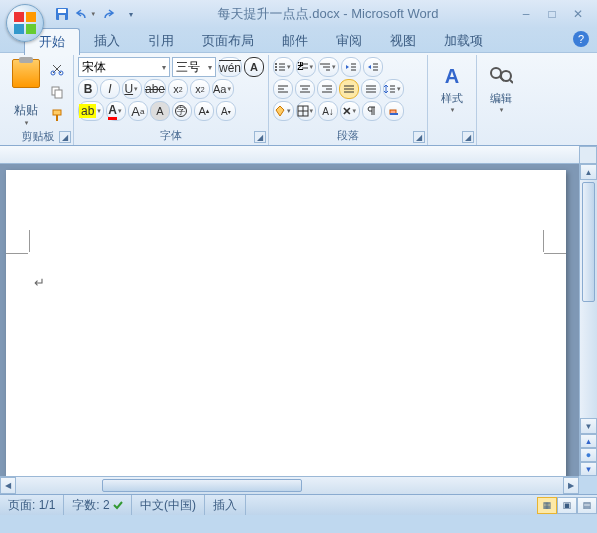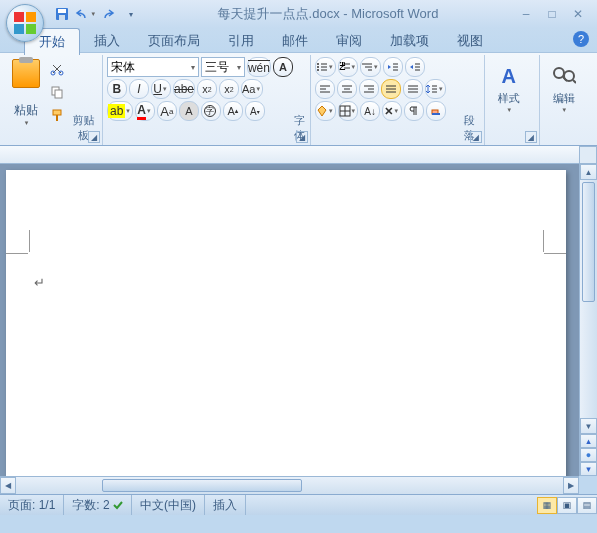--- a/index.html
+++ b/index.html
@@ -14,21 +14,21 @@
 .qat{margin-left:52px;display:flex;gap:3px;align-items:center}
 .qat-btn{width:20px;height:20px;display:flex;align-items:center;justify-content:center;border-radius:2px;cursor:pointer}
 .title-text{flex:1;text-align:center;color:#5b7a9c;font-size:13px}
 .win-controls{display:flex;gap:4px;margin-right:8px}
 .win-btn{width:22px;height:18px;display:flex;align-items:center;justify-content:center;color:#6b8bad;cursor:pointer}
 .tabs{height:24px;display:flex;padding-left:24px;background:linear-gradient(#c5dbf0,#bfd8ef);align-items:flex-start;position:relative}
 .tab{padding:4px 14px;color:#3b5c82;cursor:pointer;font-size:13px}
 .tab.active{background:#f2f7fc;border:1px solid #8aabd0;border-bottom:none;border-radius:3px 3px 0 0;color:#2a5896;font-weight:500}
 .help-btn{position:absolute;right:8px;top:3px;width:16px;height:16px;border-radius:50%;background:#3b7dd8;color:#fff;display:flex;align-items:center;justify-content:center;font-size:11px;cursor:pointer}
 .ribbon{height:94px;background:linear-gradient(#f2f7fc,#e3edf8);border-top:1px solid #a8c4e0;border-bottom:1px solid #8aabd0;display:flex;padding:2px 3px 0}
-.group{border-right:1px solid #b8cde4;padding:2px 4px 0;display:flex;flex-direction:row;position:relative}
+.group{border-right:1px solid #b8cde4;padding:2px 4px 0;display:flex;flex-direction:column;position:relative}
 .group-title{text-align:center;color:#4a6b92;font-size:11px;padding:2px 0;margin-top:auto;position:relative}
 .group-arrow{position:absolute;right:2px;bottom:2px;width:12px;height:12px;border:1px solid #9bb8d6;display:flex;align-items:center;justify-content:center;font-size:8px;color:#4a6b92;cursor:pointer}
 .clip-body{display:flex;height:70px}
 .paste-big{width:38px;display:flex;flex-direction:column;align-items:center;padding-top:2px;cursor:pointer}
 .paste-icon{width:28px;height:32px;background:linear-gradient(#fc6,#f90);border:1px solid #c70;border-radius:2px;position:relative}
 .paste-icon::before{content:"";position:absolute;width:14px;height:6px;background:#aaa;top:-3px;left:6px;border-radius:2px}
 .paste-label{font-size:12px;color:#3b5c82;margin-top:14px}
 .clip-small{display:flex;flex-direction:column;gap:3px;padding:2px 2px 0}
 .sm-btn{width:20px;height:20px;display:flex;align-items:center;justify-content:center;cursor:pointer;border-radius:2px}
 .font-body{height:70px;width:186px}
@@ -103,26 +103,26 @@
   <div class="win-controls">
     <div class="win-btn">–</div>
     <div class="win-btn">□</div>
     <div class="win-btn">✕</div>
   </div>
 </div>
 
 <div class="tabs">
   <div class="tab active">开始</div>
   <div class="tab">插入</div>
+  <div class="tab">引用</div>
   <div class="tab">页面布局</div>
-  <div class="tab">引用</div>
   <div class="tab">邮件</div>
   <div class="tab">审阅</div>
+  <div class="tab">视图</div>
   <div class="tab">加载项</div>
-  <div class="tab">视图</div>
   <div class="help-btn">?</div>
 </div>
 
 <div class="ribbon">
 
   <div class="group">
     <div class="clip-body">
       <div class="paste-big">
         <div class="paste-icon"></div>
         <div class="paste-label">粘贴</div>

